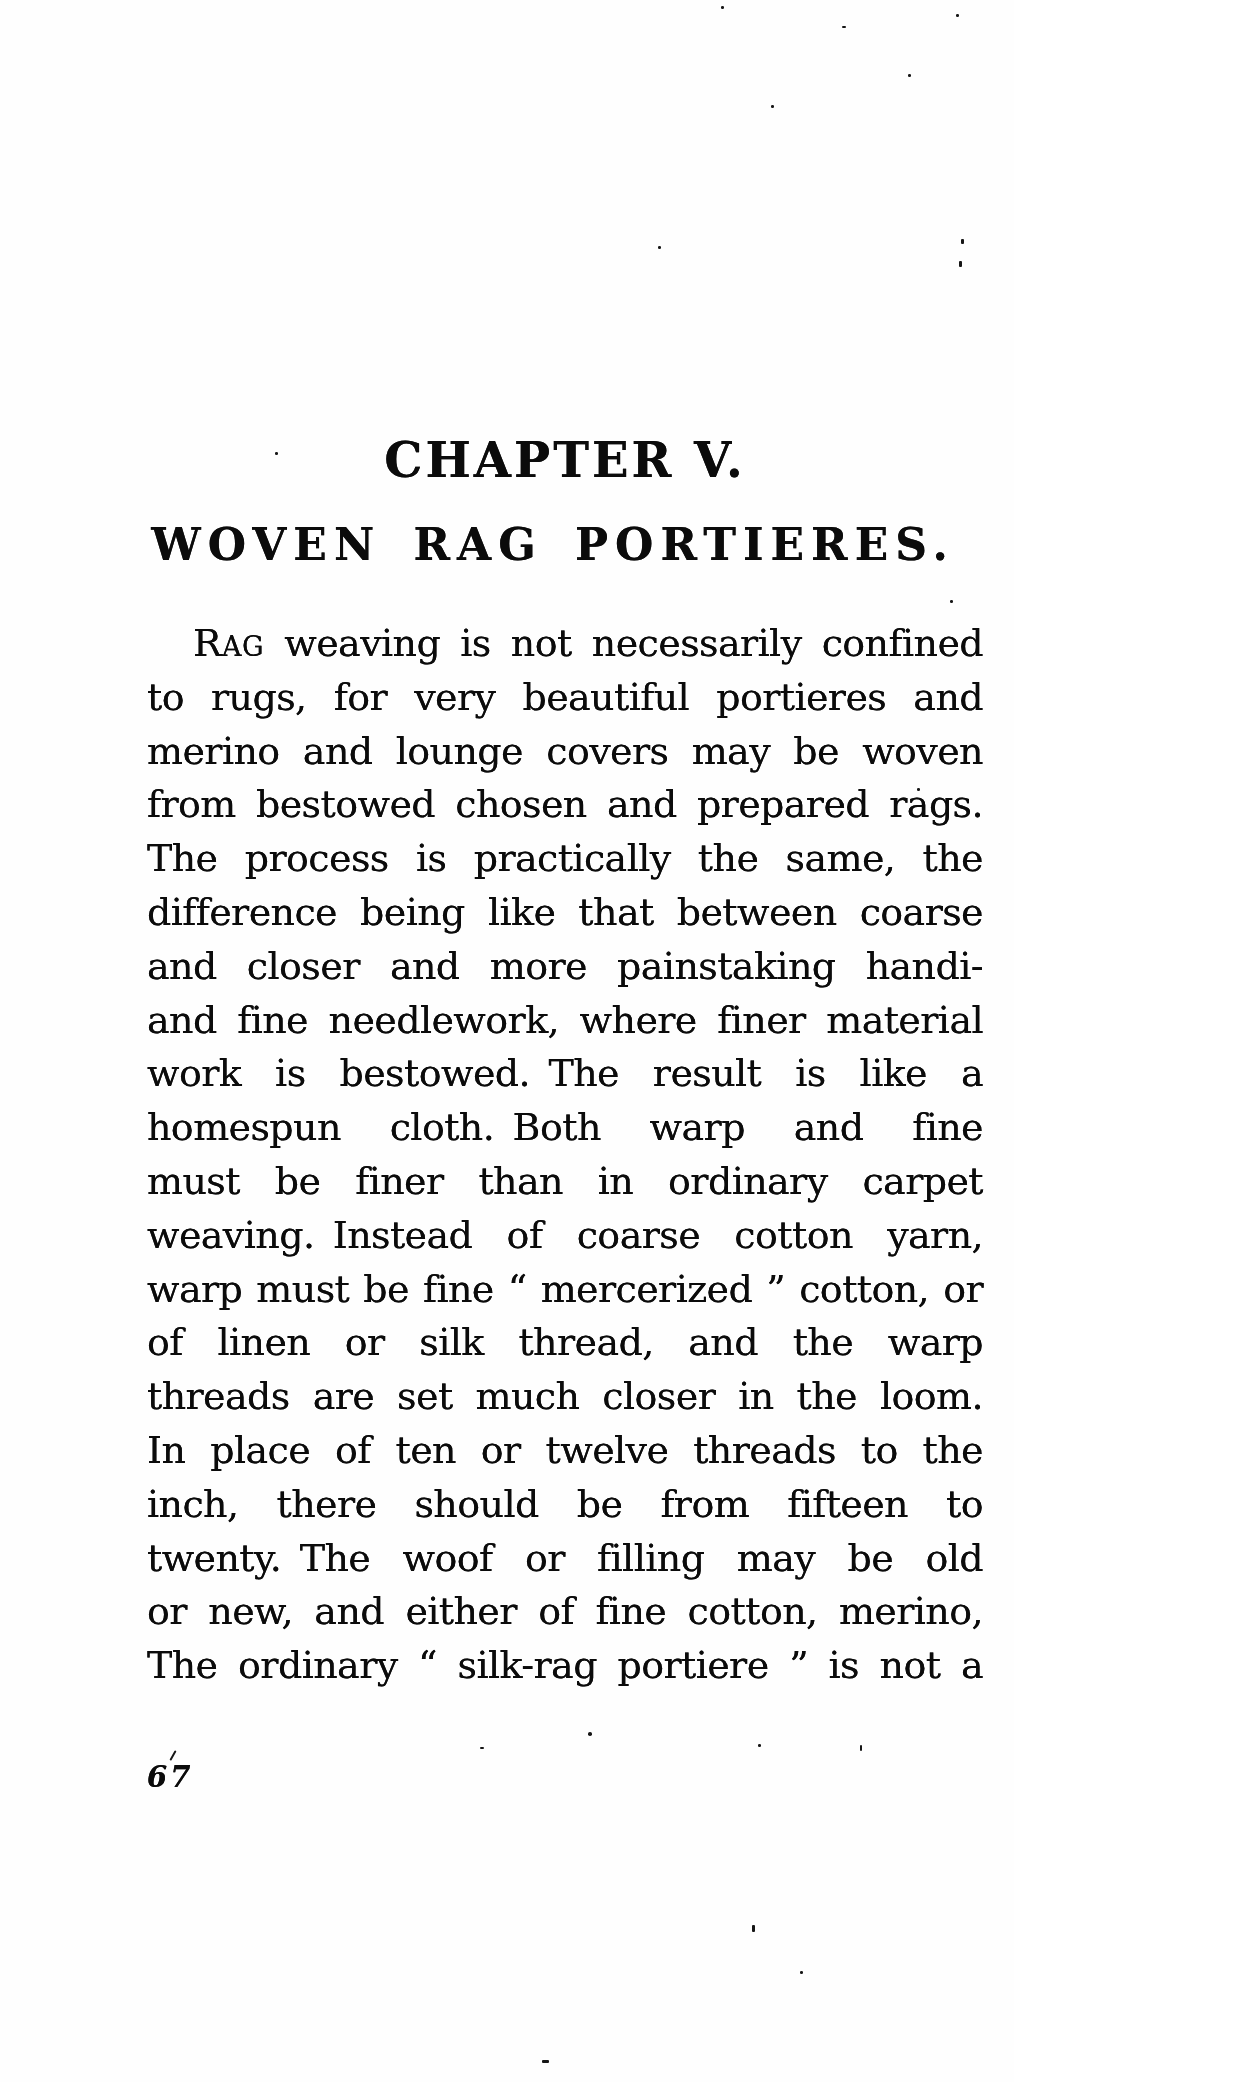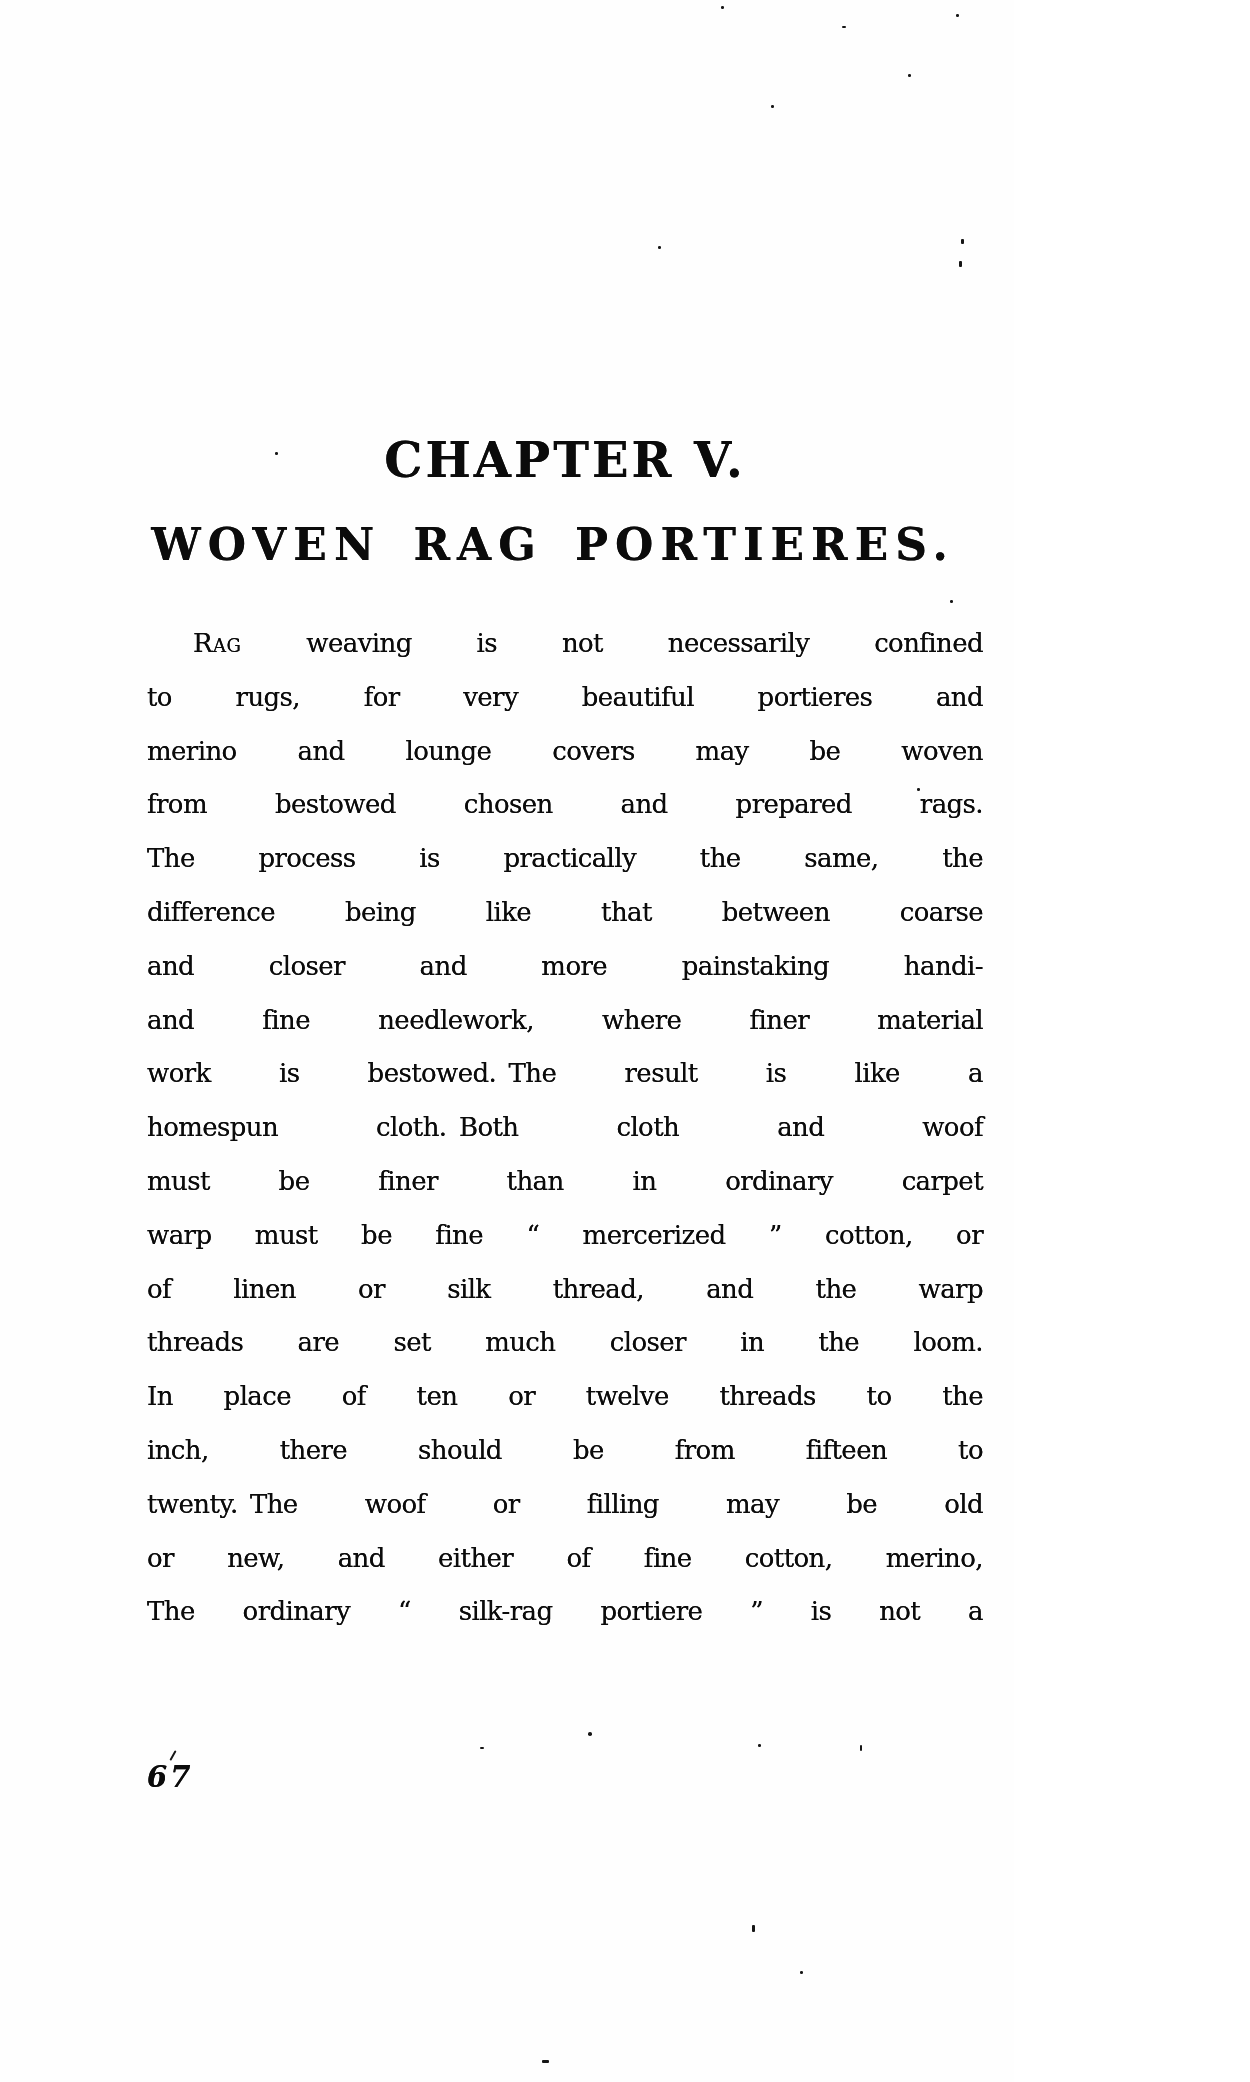--- a/index.html
+++ b/index.html
@@ -41,21 +41,21 @@
     letter-spacing: 7px;
     word-spacing: 10px;
     line-height: 1;
     text-shadow: 0 0 0.4px rgba(0,0,0,0.8);
   }
   .body-text {
     position: absolute;
     left: 147px;
     top: 617px;
     width: 836px;
-    font-size: 26px;
+    font-size: 38px;
     line-height: 53.8px;
     letter-spacing: -0.6px;
     text-shadow: 0 0 0.4px rgba(0,0,0,0.85);
   }
   .line {
     text-align: justify;
     -moz-text-align-last: justify;
     text-align-last: justify;
   }
   .indent {
@@ -97,22 +97,23 @@
   <div class="body-text">
     <div class="line indent"><span class="lead-cap">Rag</span><span> weaving is not necessarily confined</span></div>
     <div class="line">to rugs, for very beautiful portieres and</div>
     <div class="line">merino and lounge covers may be woven</div>
     <div class="line">from bestowed chosen and prepared rags.</div>
     <div class="line">The process is practically the same, the</div>
     <div class="line">difference being like that between coarse</div>
     <div class="line">and closer and more painstaking handi-</div>
     <div class="line">and fine needlework, where finer material</div>
     <div class="line">work is bestowed. The result is like a</div>
-    <div class="line">homespun cloth. Both cloth and woof</div>
+    <div class="line">homespun cloth. Both warp and fine</div>
     <div class="line">must be finer than in ordinary carpet</div>
+    <div class="line">weaving. Instead of coarse cotton yarn,</div>
     <div class="line">warp must be fine “ mercerized ” cotton, or</div>
     <div class="line">of linen or silk thread, and the warp</div>
     <div class="line">threads are set much closer in the loom.</div>
     <div class="line">In place of ten or twelve threads to the</div>
     <div class="line">inch, there should be from fifteen to</div>
     <div class="line">twenty. The woof or filling may be old</div>
     <div class="line">or new, and either of fine cotton, merino,</div>
     <div class="line">The ordinary “ silk-rag portiere ” is not a</div>
   </div>
 

